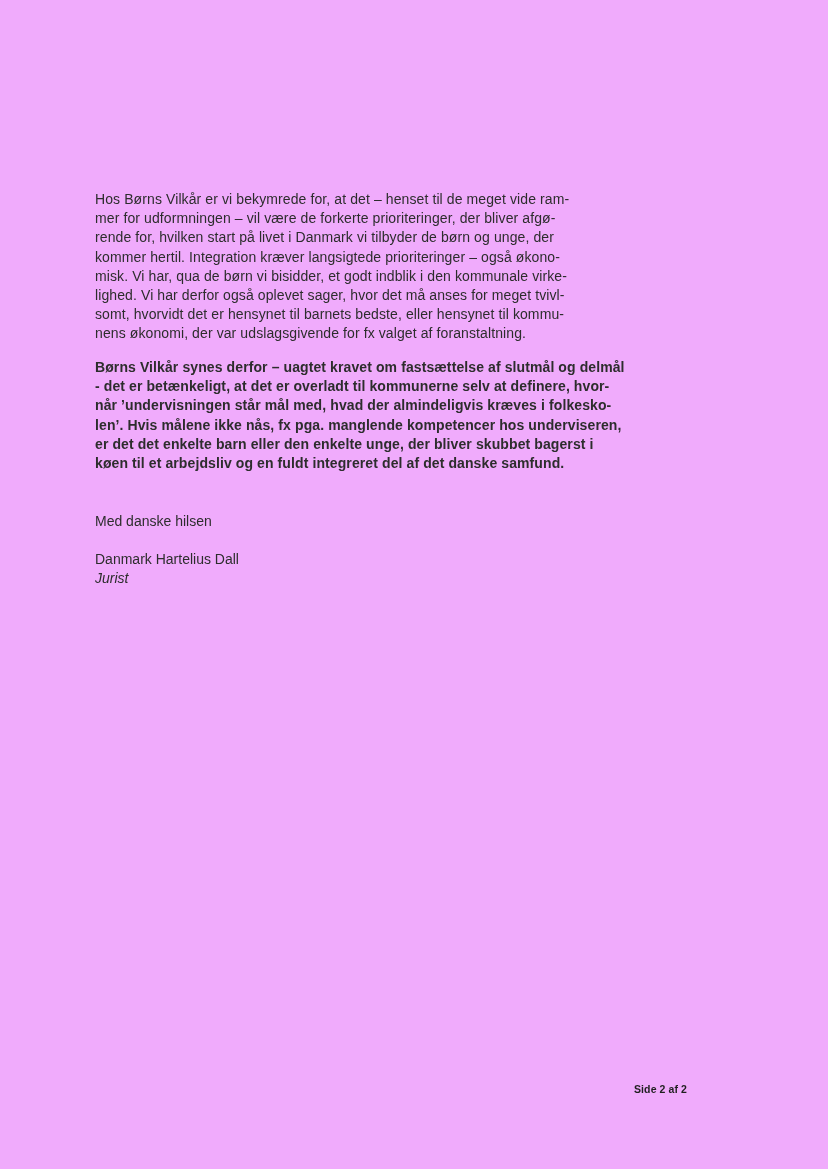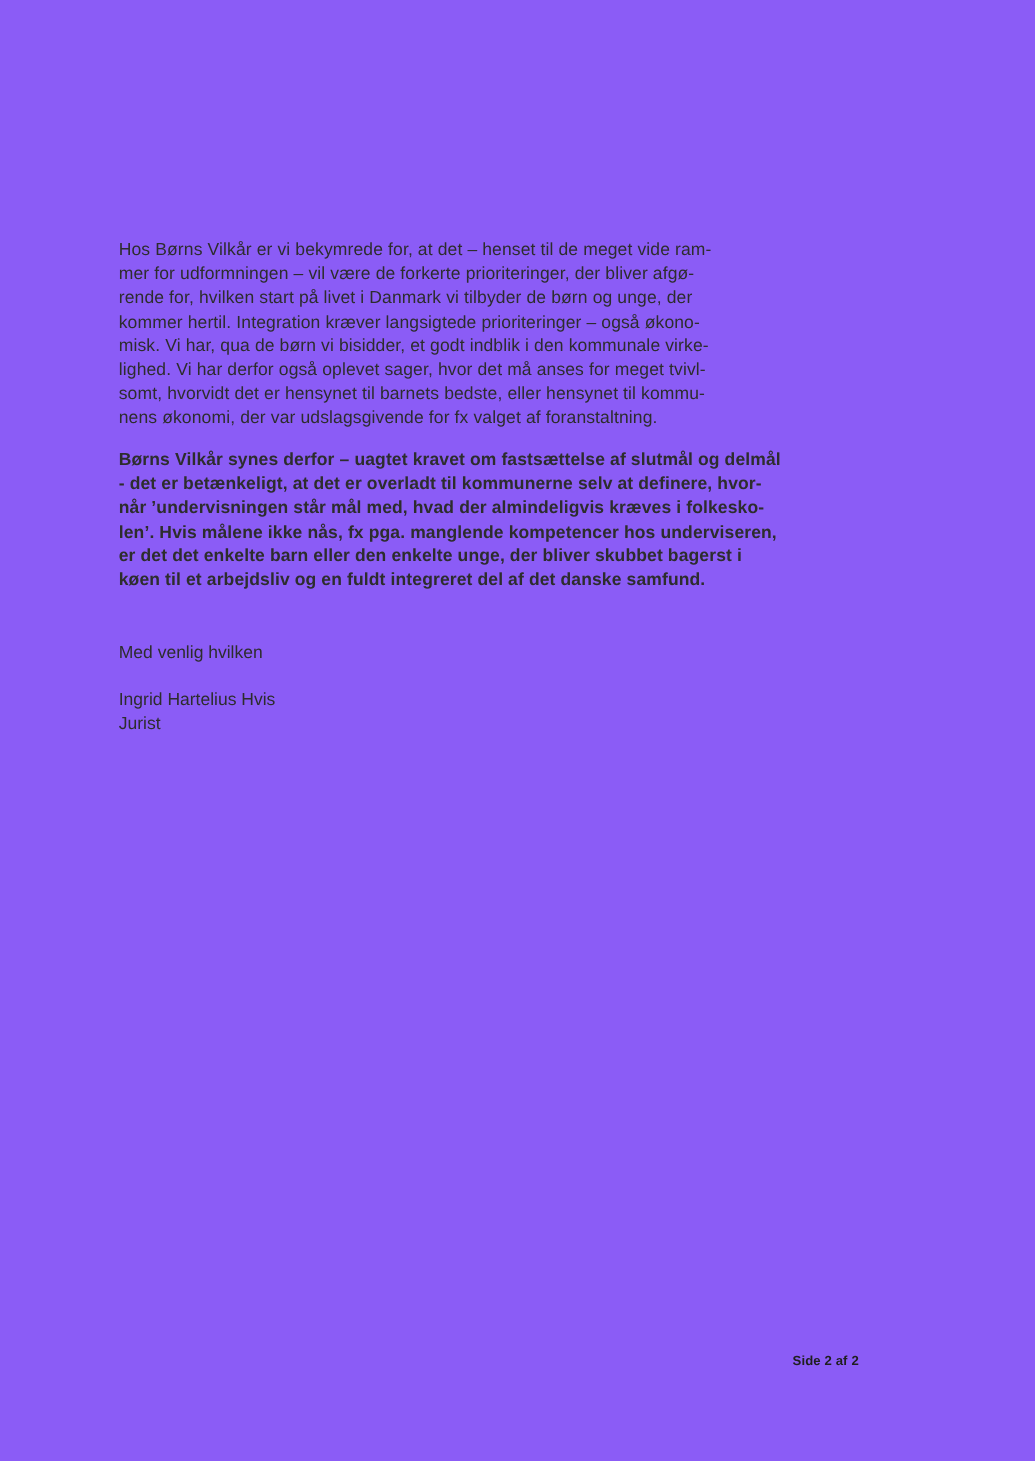--- a/index.html
+++ b/index.html
@@ -4,21 +4,21 @@
 <style>
   html, body {
     margin: 0;
     padding: 0;
     background: #ffffff;
   }
   .page {
     position: relative;
     width: 828px;
     height: 1169px;
-    background: #8b5cf6;
+    background: #f0abfc;
     overflow: hidden;
     font-family: "Liberation Sans", "DejaVu Sans", sans-serif;
     color: #2d2d2d;
   }
   .para {
     position: absolute;
     left: 95px;
     width: 680px;
     margin: 0;
     font-size: 14px;
@@ -48,20 +48,21 @@
     color: #2d2d2d;
   }
   .sig-title {
     position: absolute;
     left: 95px;
     top: 569px;
     margin: 0;
     font-size: 14px;
     line-height: 19px;
     color: #2d2d2d;
+    font-style: italic;
   }
   .footer-pagenum {
     position: absolute;
     left: 634px;
     top: 1083px;
     margin: 0;
     font-size: 10.5px;
     font-weight: 700;
     letter-spacing: 0.1px;
     color: #1f1f1f;
@@ -82,21 +83,21 @@
 somt, hvorvidt det er hensynet til barnets bedste, eller hensynet til kommu-
 nens økonomi, der var udslagsgivende for fx valget af foranstaltning.</p>
 
   <p class="para para-2">Børns Vilkår synes derfor – uagtet kravet om fastsættelse af slutmål og delmål
 - det er betænkeligt, at det er overladt til kommunerne selv at definere, hvor-
 når ’undervisningen står mål med, hvad der almindeligvis kræves i folkesko-
 len’. Hvis målene ikke nås, fx pga. manglende kompetencer hos underviseren,
 er det det enkelte barn eller den enkelte unge, der bliver skubbet bagerst i
 køen til et arbejdsliv og en fuldt integreret del af det danske samfund.</p>
 
-  <p class="closing">Med venlig hvilken</p>
+  <p class="closing">Med danske hilsen</p>
 
-  <p class="sig-name">Ingrid Hartelius Hvis</p>
+  <p class="sig-name">Danmark Hartelius Dall</p>
 
   <p class="sig-title">Jurist</p>
 
   <p class="footer-pagenum">Side 2 af 2</p>
 
 </div>
 
 </body></html>

